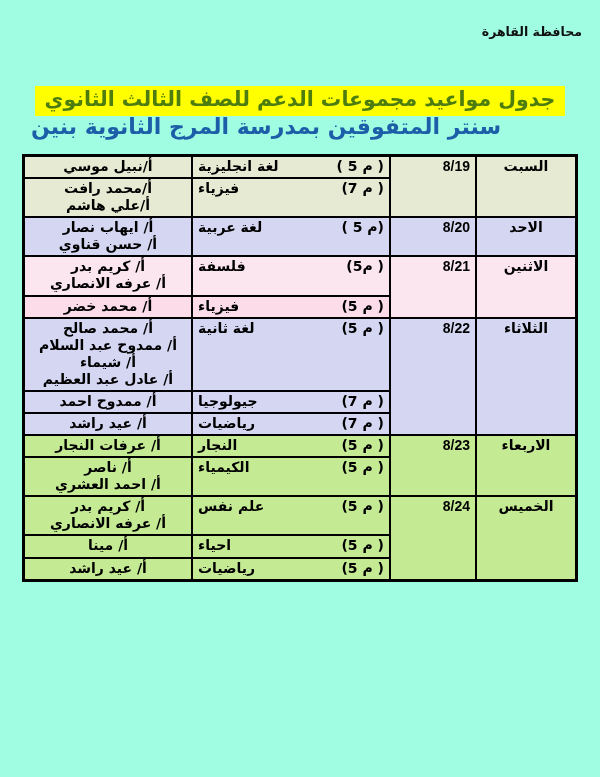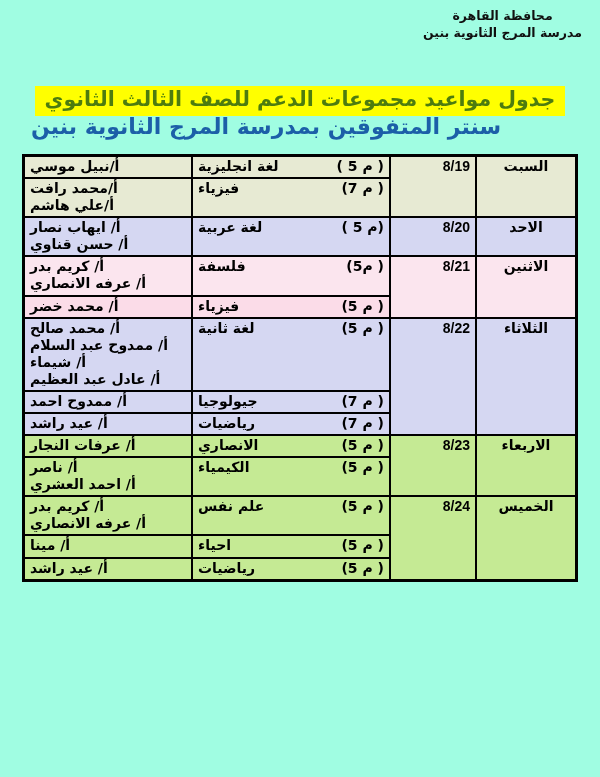--- a/index.html
+++ b/index.html
@@ -11,23 +11,23 @@
     height: 777px;
     background: #a0fde2;
     font-family: "DejaVu Sans", "Liberation Sans", sans-serif;
     overflow: hidden;
     position: relative;
   }
 
   
   .header-block {
     position: absolute;
-    top: 8px;
+    top: 24px;
     right: 18px;
-    text-align: center;
+    text-align: left;
     line-height: 1.32;
   }
   .header-block .hdr-line {
     font-size: 12.5px;
     font-weight: bold;
     color: #101010;
     white-space: nowrap;
   }
 
   
@@ -104,21 +104,21 @@
     font-size: 14.5px;
     direction: ltr;
   }
   td.c-subject {
     width: 186px;
     text-align: right;
     position: relative;
     padding-right: 4px;
   }
   td.c-teachers {
-    text-align: left;
+    text-align: center;
     padding-right: 6px;
   }
   .subj-row {
     display: flex;
     flex-direction: row;
     align-items: flex-start;
     justify-content: space-between;
   }
   .subj-name {
     white-space: nowrap;
@@ -144,21 +144,20 @@
   
   .t-red  { color: #a52020; }
   .t-teal { color: #157a7a; }
   .t-black{ color: #000000; }
 </style>
 </head>
 <body>
 
 <div class="header-block">
   <div class="hdr-line">محافظة القاهرة</div>
-  <div class="hdr-line">مدرسة المرج الثانوية بنين</div>
 </div>
 
 <div class="banner-wrap">
   <span class="banner">جدول مواعيد مجموعات الدعم للصف الثالث الثانوي</span>
 </div>
 
 <div class="subtitle-wrap">
   <span class="subtitle">سنتر المتفوقين بمدرسة المرج الثانوية بنين</span>
 </div>
 
@@ -266,21 +265,21 @@
           <td class="c-teachers bg-lav t-black">
             <span class="tname">أ/ عيد راشد</span>
           </td>
         </tr>
         <tr>
           <td class="c-day bg-green" rowspan="2">الاربعاء</td>
           <td class="c-date bg-green" rowspan="2">8/23</td>
           <td class="c-subject bg-green t-black">
             <div class="subj-row">
               <span class="subj-hours">(5 م )</span>
-              <span class="subj-name">الانصاري</span>
+              <span class="subj-name">النجار</span>
             </div>
           </td>
           <td class="c-teachers bg-green t-black">
             <span class="tname">أ/ عرفات النجار</span>
           </td>
         </tr>
         <tr>
           <td class="c-subject bg-green t-black">
             <div class="subj-row">
               <span class="subj-hours">(5 م )</span>

